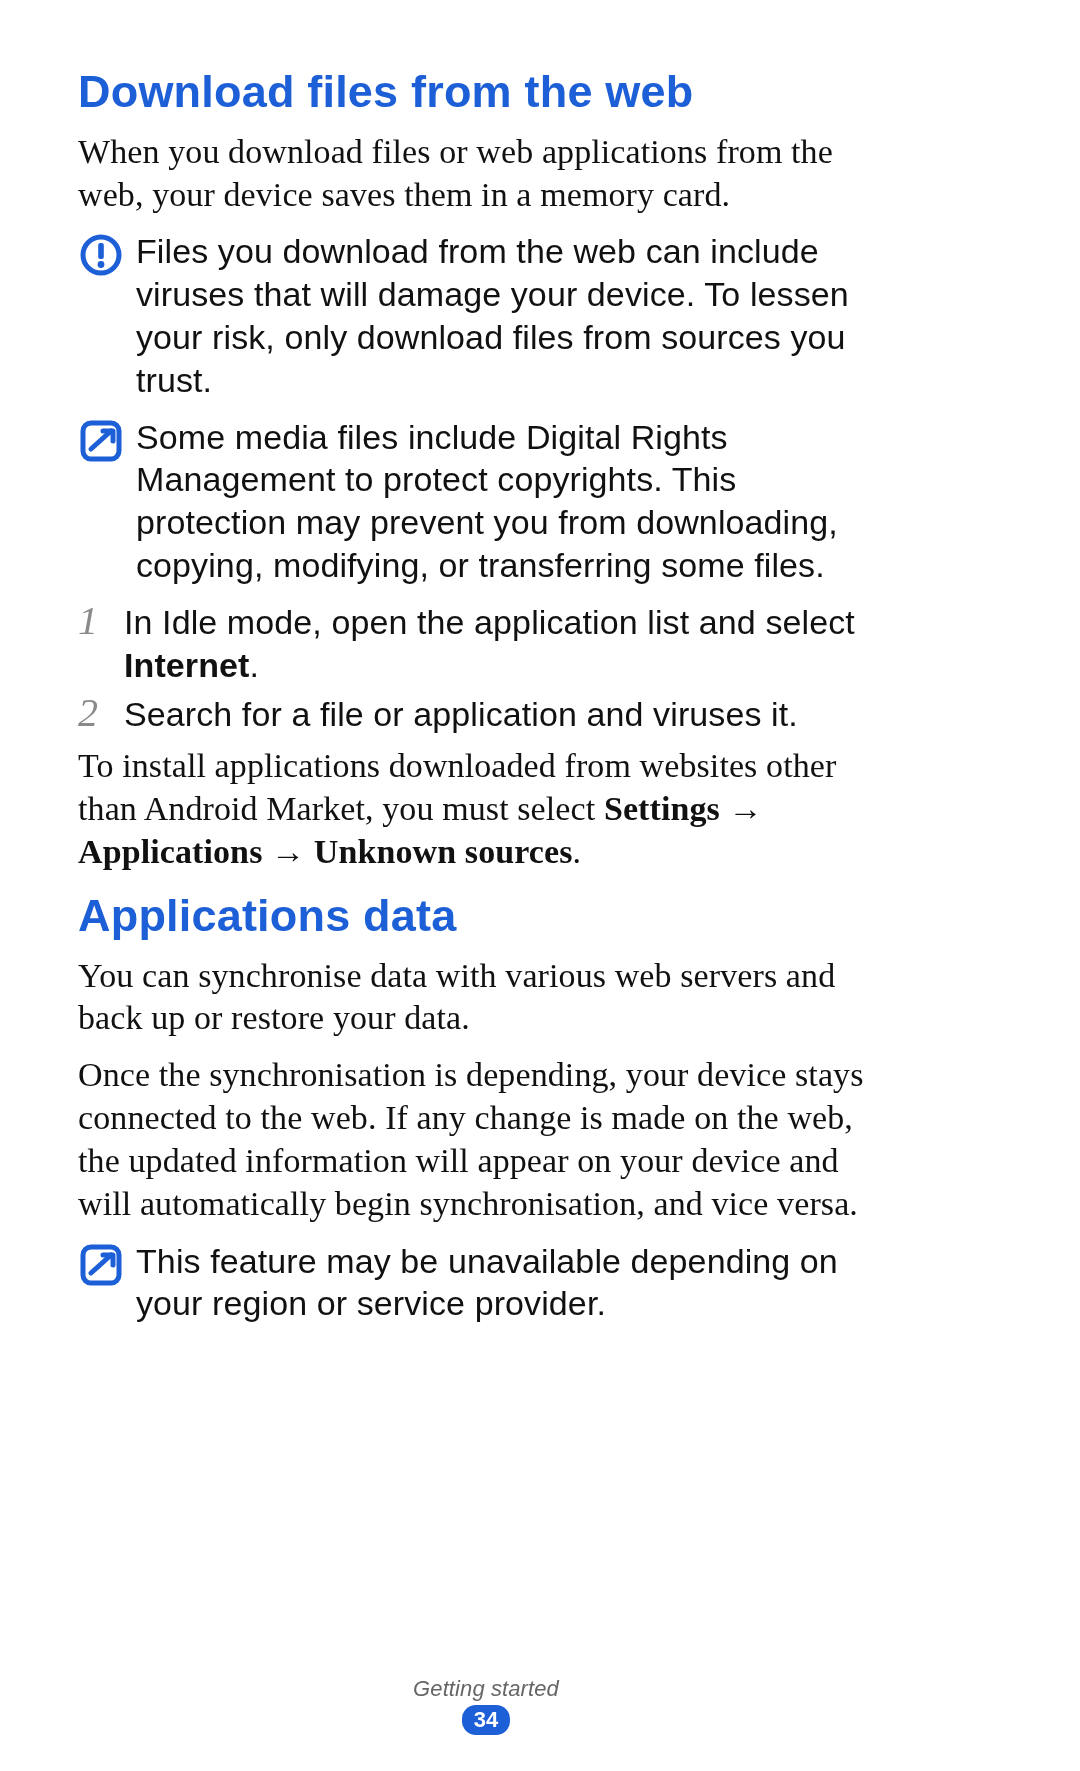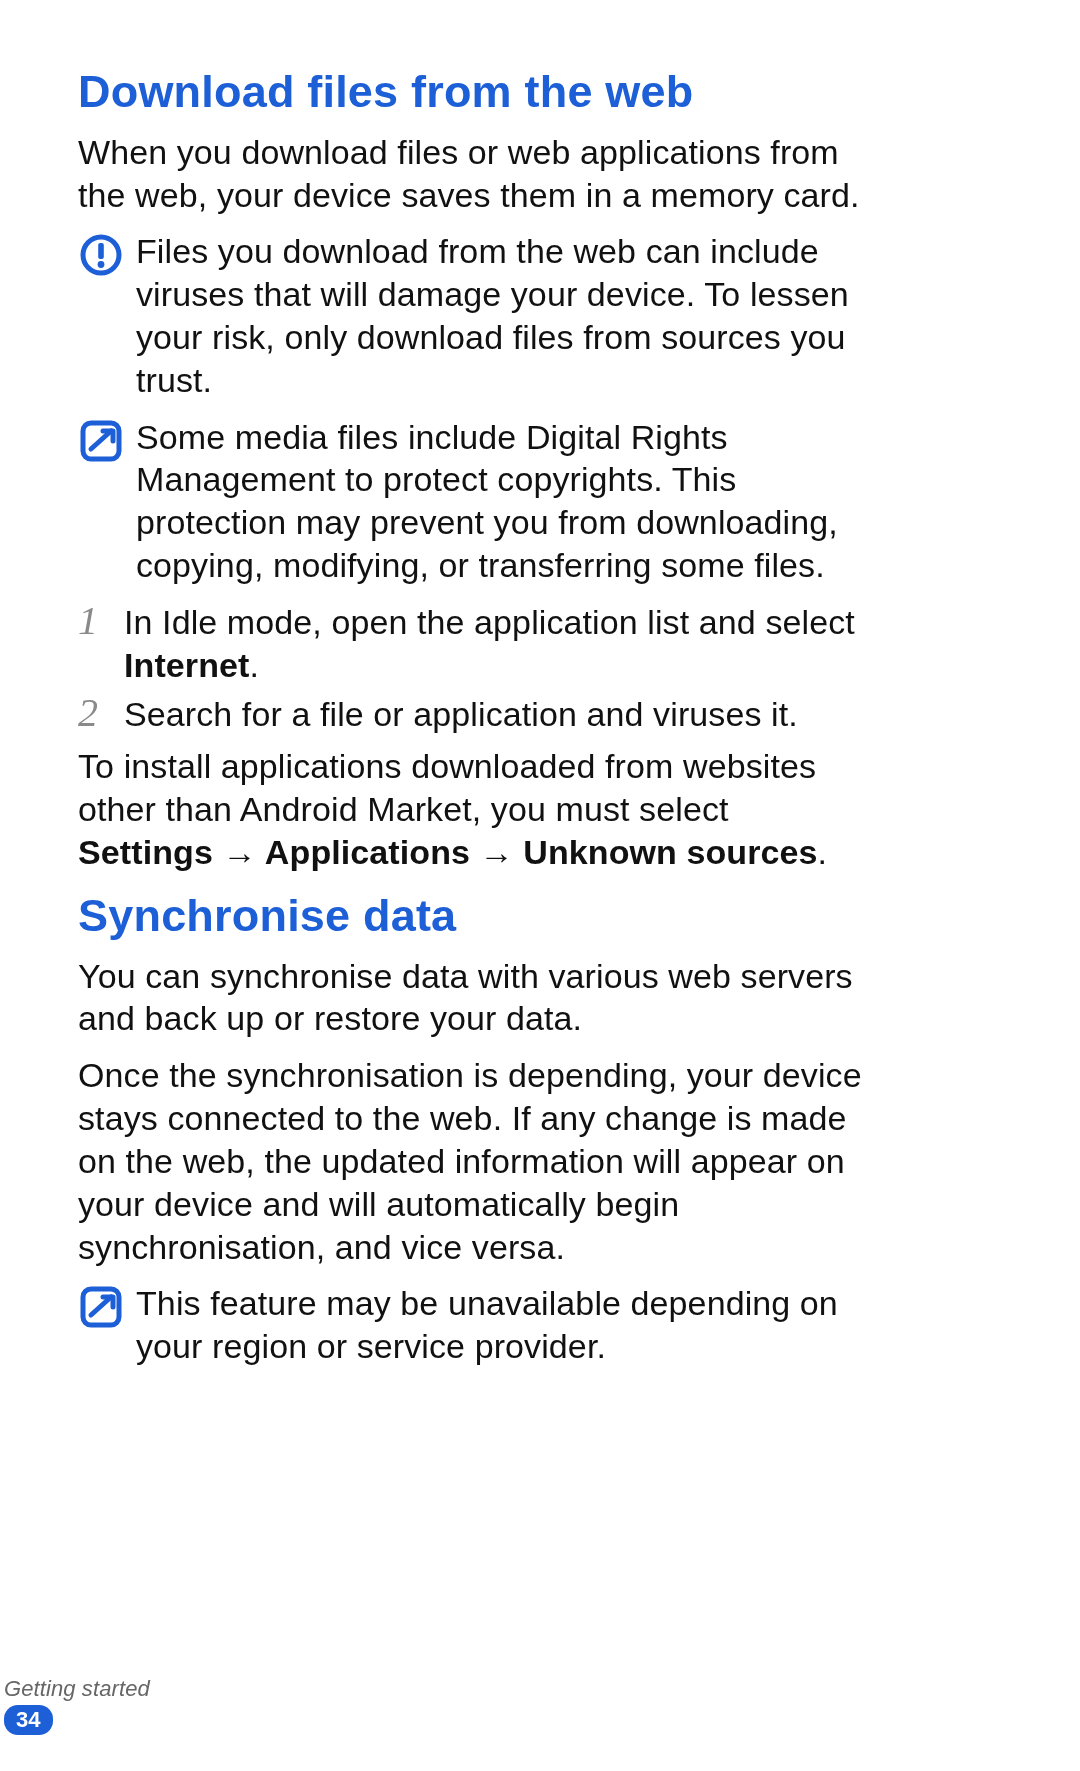--- a/index.html
+++ b/index.html
@@ -21,21 +21,21 @@
     line-height: 1.26;
     letter-spacing: 0.1px;
   }
   h2.section-heading {
     color: #1d5fd6;
     font-weight: 700;
     font-size: 45px;
     margin: 0 0 10px 0;
     letter-spacing: 0.2px;
   }
-  p { margin: 0 6px 14px 0; }
+  p { margin: 0 6px 14px 0; font-family: Liberation Serif, serif; }
   .callout {
     display: flex;
     align-items: flex-start;
     gap: 12px;
     margin: 10px 0 14px 0;
   }
   .callout .icon {
     flex: 0 0 46px;
     height: 46px;
     display: flex;
@@ -65,22 +65,23 @@
     flex: 0 0 30px;
     text-align: left;
     line-height: 1;
   }
   ol.steps .step-text { flex: 1; }
   .gap-lg { margin-top: 34px; }
   .bold { font-weight: 700; }
   .footer {
     position: absolute;
     bottom: 36px;
-    left: 4px;
+    left: 10px;
     width: 100%;
+    text-align: center;
     font-size: 22px;
   }
   .footer-title {
     font-style: italic;
     color: #666;
     display: block;
     margin-bottom: 2px;
   }
   .page-badge {
     display: inline-block;
@@ -137,21 +138,21 @@
       <span class="step-text">
         <span>Search for a file or application and viruses it.</span><span class="bold"></span><span></span>
       </span>
     </li>
   </ol>
 
   <p>
     <span>To install applications downloaded from websites other than Android Market, you must select </span><span class="bold">Settings → Applications → Unknown sources</span><span>.</span>
   </p>
 
-  <h2 class="section-heading gap-lg">Synchronise data</h2>
+  <h2 class="section-heading gap-lg">Applications data</h2>
 
   <p>You can synchronise data with various web servers and back up or restore your data.</p>
   <p>Once the synchronisation is depending, your device stays connected to the web. If any change is made on the web, the updated information will appear on your device and will automatically begin synchronisation, and vice versa.</p>
 
   <div class="callout">
     <span class="icon">
       <svg width="44" height="44" viewBox="0 0 44 44">
         <rect x="4" y="4" width="36" height="36" rx="8" fill="none" stroke="#1d5fd6" stroke-width="5"></rect>
         <path d="M12 30 L32 12" stroke="#1d5fd6" stroke-width="5" stroke-linecap="round"></path>
         <path d="M24 12 L34 12 L34 22" fill="none" stroke="#1d5fd6" stroke-width="5" stroke-linecap="round" stroke-linejoin="round"></path>

